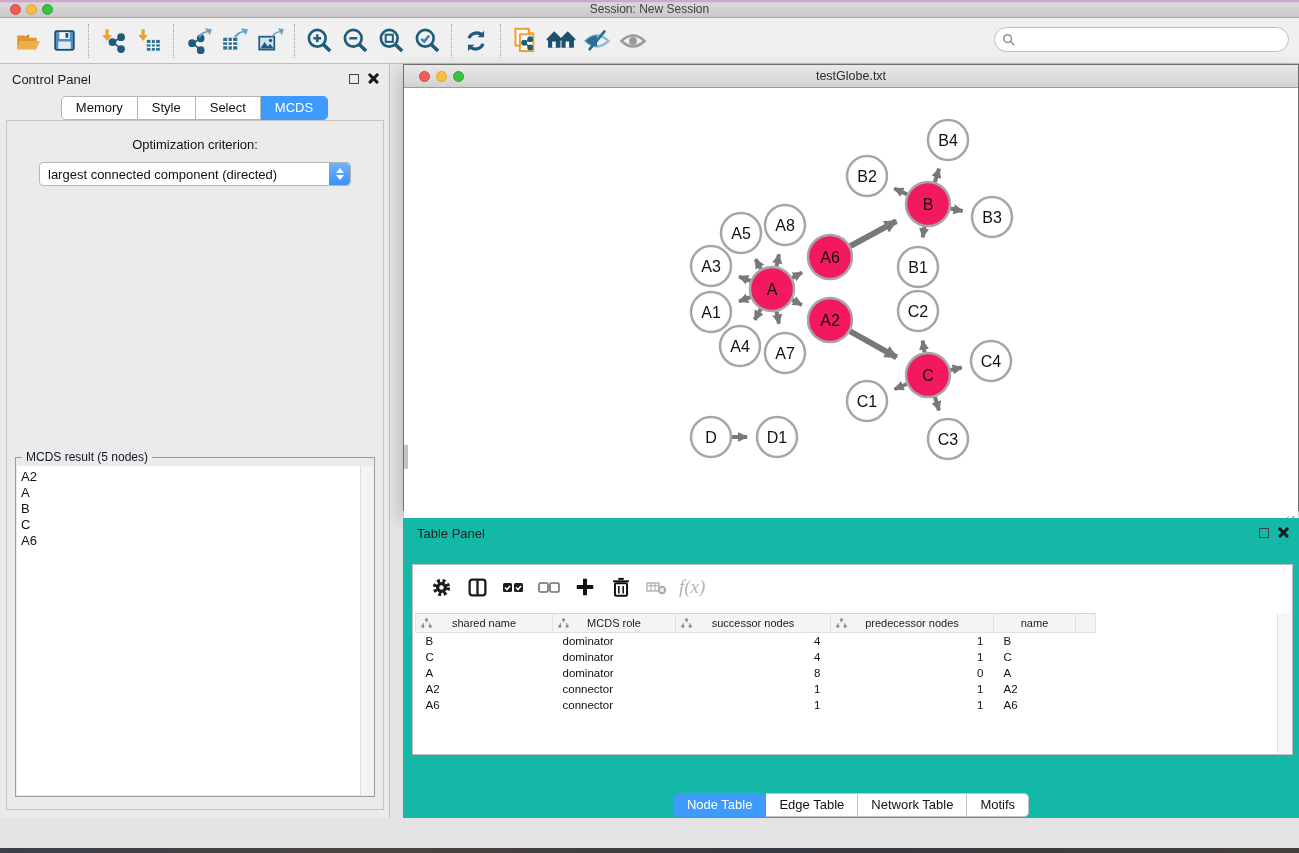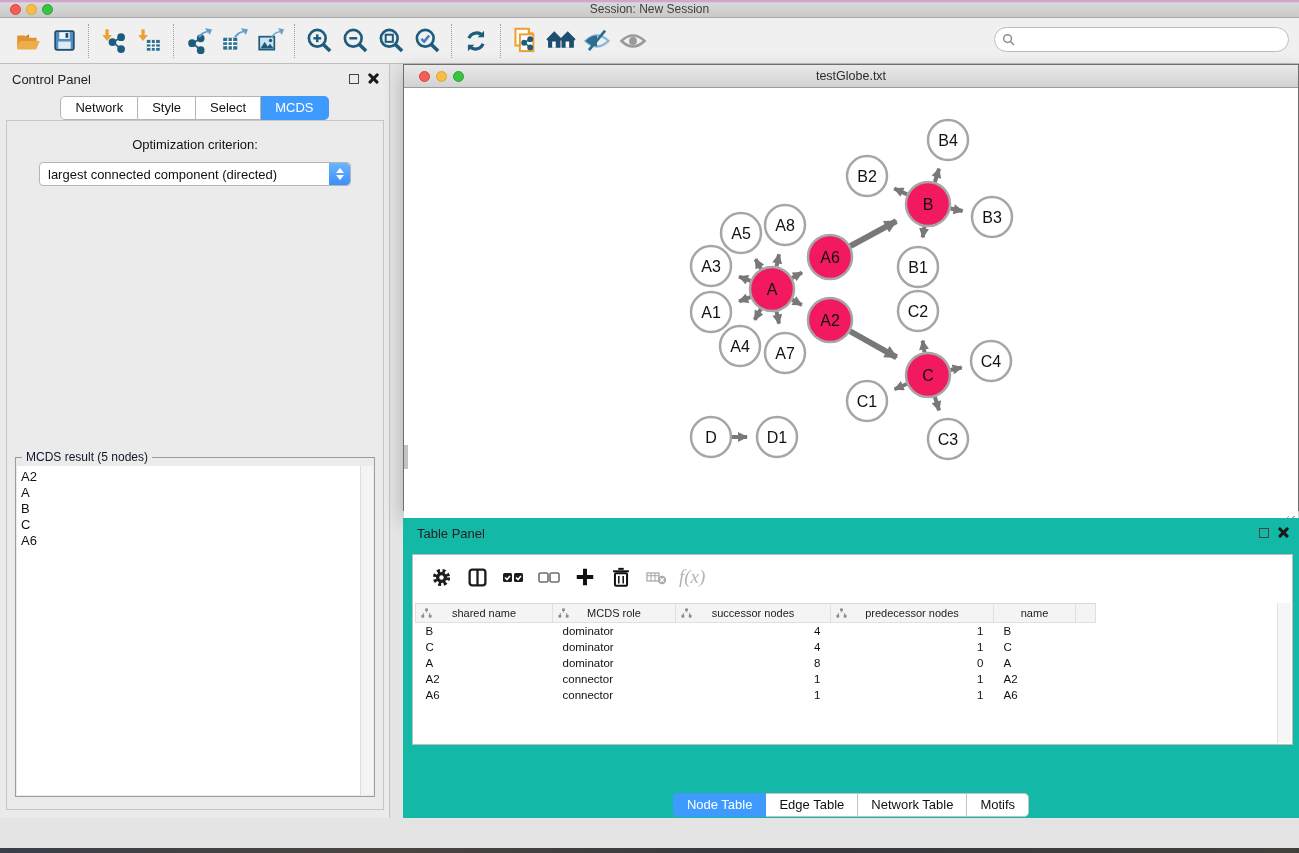--- a/index.html
+++ b/index.html
@@ -77,21 +77,21 @@
   .nw-head .title { position:absolute; left:0; right:0; top:4px; text-align:center; font-size:12.5px; color:#2e2e2e;}
   .nw-tl { position:absolute; top:6px; width:11px; height:11px; border-radius:50%;}
   .nw-canvas { position:relative; width:894px; height:422px; background:#fff; overflow:hidden;margin-top:20px;}
   .vscroll-ind { position:absolute; left:0; top:337px; width:4px; height:24px; background:#c2c2c2;}
   .hscroll-ind { position:absolute; left:442px; bottom:0; width:16px; height:4px; background:#c2c2c2;}
   .resize-grip { position:absolute; right:0; bottom:0; width:14px; height:14px;
     background:repeating-linear-gradient(135deg, transparent 0 3px, #a9a9a9 3px 4px);}
 
   
   .tpanel { position:absolute; left:403px; top:518px; width:896px; height:300px; background:#14b8a6;}
-  .tp-content { position:absolute; left:9px; top:36px; width:881px; height:191px; background:#fff;
+  .tp-content { position:absolute; left:9px; top:46px; width:881px; height:191px; background:#fff;
     border:1px solid #bdbdbd;}
   .tp-toolbar { height:44px; display:flex; align-items:center; padding-left:12px; gap:4px;}
   .ttbtn { width:32px; height:32px; display:flex; align-items:center; justify-content:center;}
   .fx-label { font-size:19px; color:#b3b3b3; font-family:"Liberation Serif", serif; font-style:italic; margin-left:2px;}
   .ntable { position:absolute; left:2px; top:48px; right:16px; border-collapse:collapse; table-layout:fixed;}
   .ntable th { background:#f4f4f4; border:1px solid #e0e0e0; border-top:1px solid #d6d6d6;
     height:19px; font-size:11px; font-weight:normal; color:#222; position:relative; text-align:center;}
   .ntable th .colicon { position:absolute; left:5px; top:4px; }
   .ntable td { height:16px; font-size:11.5px; color:#111; padding:0 10px; border:none; white-space:nowrap;}
   .tp-scroll { position:absolute; top:48px; right:1px; bottom:1px; width:14px; background:#f6f6f6; border-left:1px solid #e2e2e2;}
@@ -292,21 +292,21 @@
 
   <div class="cpanel">
     <div class="panel-head">
       <span class="phtitle">Control Panel</span>
       <span class="ph-icons">
         <span class="float-ic"></span>
         <span class="close-ic"></span>
       </span>
     </div>
     <div class="cp-tabs" id="cp-tabs">
-        <div class="cp-tab">Network</div>
+        <div class="cp-tab">Memory</div>
         <div class="cp-tab">Style</div>
         <div class="cp-tab">Select</div>
         <div class="cp-tab active">MCDS</div>
       </div>
     <div class="cp-body">
       <div class="opt-label">Optimization criterion:</div>
       <div class="selectbox">
         <span>largest connected component (directed)</span>
         <span class="stepper">
             <span class="arr-up"></span>

